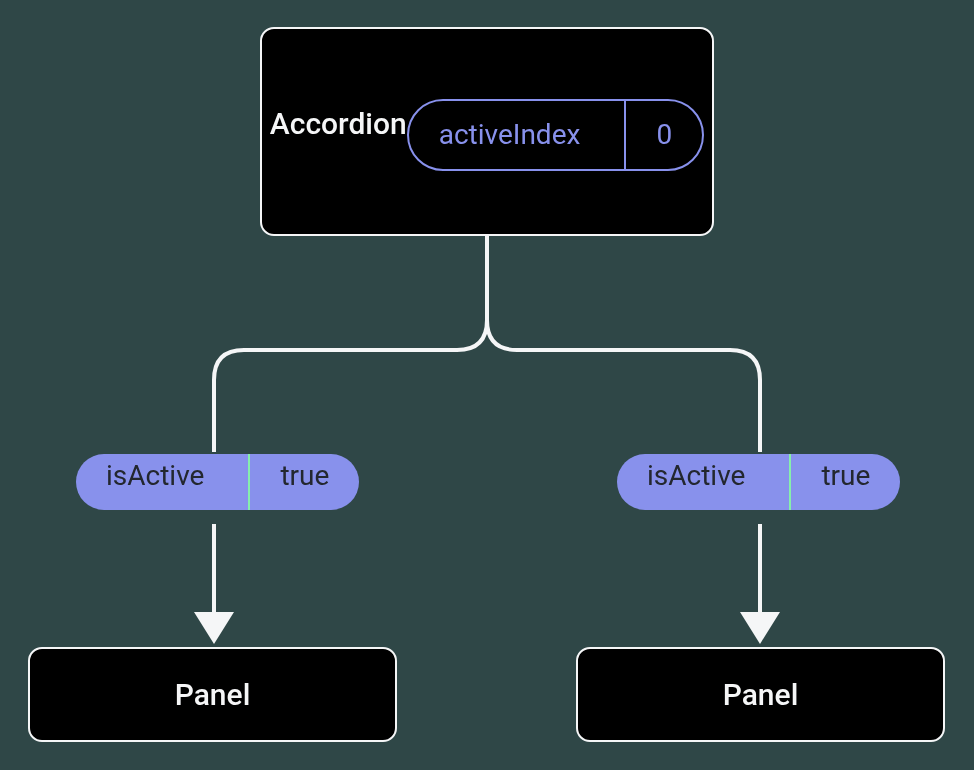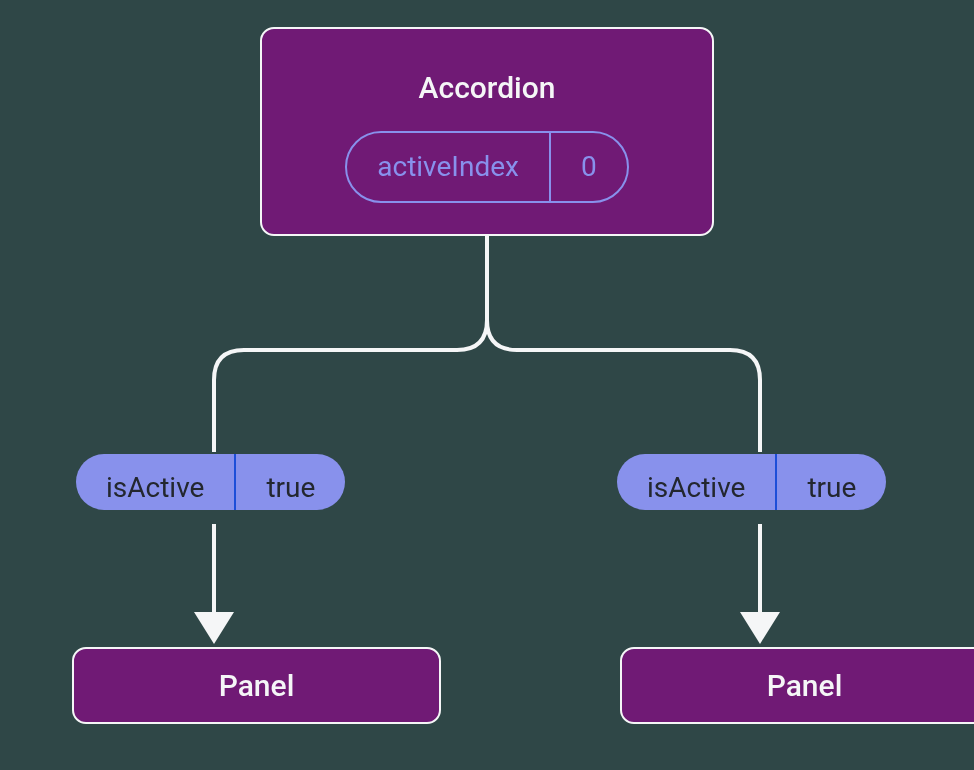--- a/index.html
+++ b/index.html
@@ -14,49 +14,50 @@
     width: 974px; height: 770px;
   }
   svg.connectors {
     position: absolute;
     top: 0; left: 0;
     width: 974px; height: 770px;
     pointer-events: none;
   }
   .node-box {
     position: absolute;
-    background: #701a75;
+    background: #000000;
     border: 2px solid #f5f6f7;
     border-radius: 14px;
     display: flex;
-    flex-direction: column;
+    flex-direction: row;
     align-items: center;
     justify-content: center;
   }
   .node-title {
     color: #f5f6f7;
     font-size: 30px;
     font-weight: 500;
   }
   .accordion-box {
     left: 260px; top: 27px;
     width: 454px; height: 209px;
     padding-top: 6px;
   }
   .accordion-box .node-title {
     margin-bottom: 26px;
     margin-top: 4px;
   }
   .pill {
     display: flex;
-    align-items: flex-start;
+    align-items: flex-end;
     border-radius: 999px;
     overflow: hidden;
     font-size: 28px;
     line-height: 1;
+    gap: 14px;
   }
   .pill-outline {
     border: 2px solid #8891ec;
     color: #8891ec;
     background: transparent;
   }
   .pill-outline .pill-left,
   .pill-outline .pill-right {
     padding: 20px 30px;
   }
@@ -65,33 +66,33 @@
   }
   .pill-solid {
     background: #8891ec;
     color: #23272f;
   }
   .pill-solid .pill-left,
   .pill-solid .pill-right {
     padding: 20px 30px;
   }
   .pill-solid .pill-right {
-    border-left: 2px solid #1d4ed8;
+    border-left: 2px solid #86efac;
   }
   .prop-pill {
     position: absolute;
     height: 56px;
   }
   .prop-pill .pill-left,
   .prop-pill .pill-right {
     display: flex;
     align-items: center;
   }
   .panel-box {
-    width: 369px; height: 77px; margin-left: 44px;
+    width: 369px; height: 95px;
   }
   .panel-left { left: 28px; top: 647px; }
   .panel-right { left: 576px; top: 647px; }
 </style>
 </head>
 <body>
 
 <div class="canvas">
 
   <svg class="connectors" viewBox="0 0 974 770">

